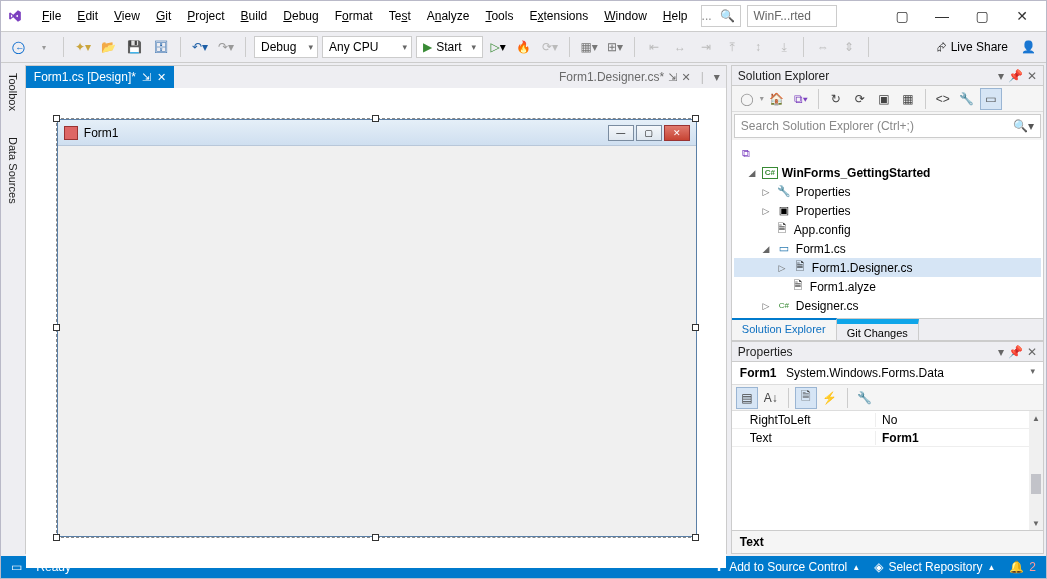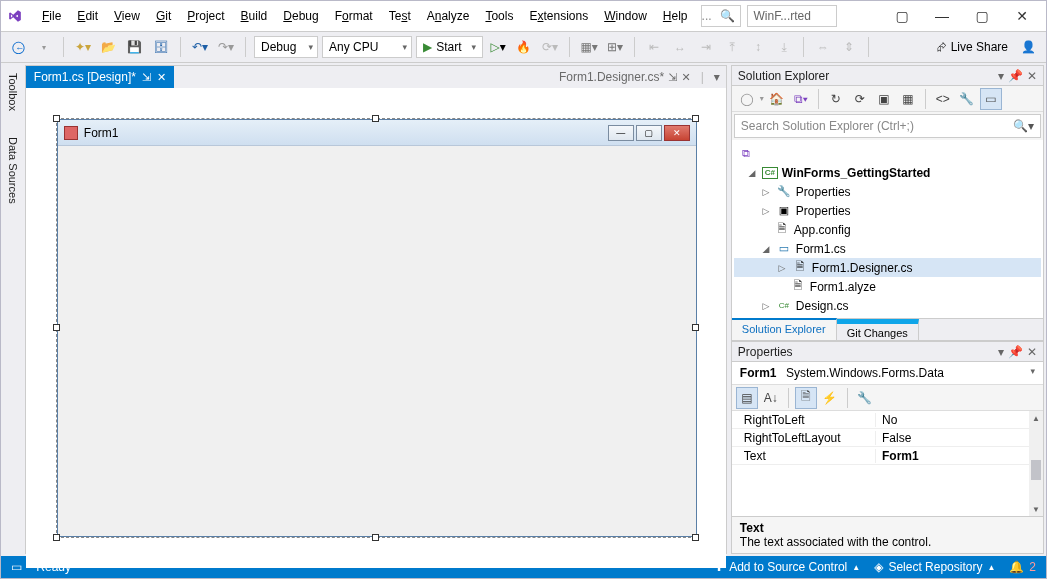--- a/index.html
+++ b/index.html
@@ -56,21 +56,21 @@
 .tree-row.bold .tlabel { font-weight:bold; }
 .indent { display:inline-block; }
 .panel-bottom-tabs { height:22px; display:flex; border-top:1px solid #ccc; background:#eeeef2; }
 .pbt { padding:3px 10px; font-size:11px; border-right:1px solid #ccc; border-top:5px solid #0ea5e9; }
 .pbt.active { background:#f5f5f5; border-top:2px solid #007acc; color:#0e70c0; margin-top:-1px; }
 .props-panel { flex:1; }
 .props-type { padding: 4px 8px; background:#fff; border-bottom:1px solid #ddd; }
 .props-type b { font-weight:bold; margin-right:6px; }
 .props-grid { background:#fff; flex:1; overflow:auto; position:relative; }
 .prop-row { display:flex; height:18px; align-items:center; border-bottom:1px solid #eee; }
-.prop-name { width:46%; padding-left:12px; }
+.prop-name { width:46%; padding-left:18px; }
 .prop-val { flex:1; padding-left:6px; border-left:1px solid #eee; }
 .prop-val.bold { font-weight:bold; }
 .props-desc { padding:4px 8px; background:#f5f5f5; border-top:1px solid #ccc; }
 .props-desc b { display:block; }
 .statusbar { height: 22px; background: #007acc; color:#fff; display:flex; align-items:center; padding:0 10px; font-size:11px; gap:14px; }
 .statusbar .right { margin-left:auto; display:flex; align-items:center; gap:14px; }
 .sb-item { display:flex; align-items:center; gap:5px; }
 .underline-first::first-letter { text-decoration: underline; }
 .icon-svg { width:14px; height:14px; }
 .scrollbar-v { position:absolute; right:0; top:0; bottom:0; width:14px; background:#f0f0f0; display:flex; flex-direction:column; align-items:center; }
@@ -276,21 +276,21 @@
         </div>
         <div class="tree-row">
           <span class="indent" style="width:48px"></span>
           <span class="ticon">🗎</span>
           <span class="tlabel">Form1.alyze</span>
         </div>
         <div class="tree-row">
           <span class="indent" style="width:18px"></span>
           <span class="arrow">▷</span>
           <span class="ticon" style="color:#388a34;font-size:8px">C#</span>
-          <span class="tlabel">Design.cs</span>
+          <span class="tlabel">Designer.cs</span>
         </div>
       </div>
       <div class="panel-bottom-tabs">
         <div class="pbt active">Solution Explorer</div>
         <div class="pbt">Git Changes</div>
       </div>
     </div>
 
     <div class="panel props-panel">
       <div class="panel-header">
@@ -313,40 +313,35 @@
         <div class="panel-tb-btn toggled">🗎</div>
         <div class="panel-tb-btn" style="color:#d16b1f">⚡</div>
         <div class="tb-sep"></div>
         <div class="panel-tb-btn" style="color:#999">🔧</div>
       </div>
       <div class="props-grid">
         <div id="props-rows">
             <div class="prop-row">
               <div class="prop-name">RightToLeft</div>
               <div class="prop-val ">No</div>
-            </div>
-            <div class="prop-row">
-              <div class="prop-name">RightToLeftLayout</div>
-              <div class="prop-val ">False</div>
             </div>
             <div class="prop-row">
               <div class="prop-name">Text</div>
               <div class="prop-val bold">Form1</div>
             </div>
           </div>
         <div class="scrollbar-v">
           <div class="arrow-btn">▲</div>
           <div style="flex:1"></div>
           <div class="thumb" style="height:20px;margin-bottom:22px"></div>
           <div class="arrow-btn">▼</div>
         </div>
       </div>
       <div class="props-desc">
         <b>Text</b>
-        <span>The text associated with the control.</span>
       </div>
     </div>
   </div>
 </div>
 
 <div class="statusbar">
   <span>▭</span>
   <span>Ready</span>
   <div class="right">
     <div class="sb-item">

